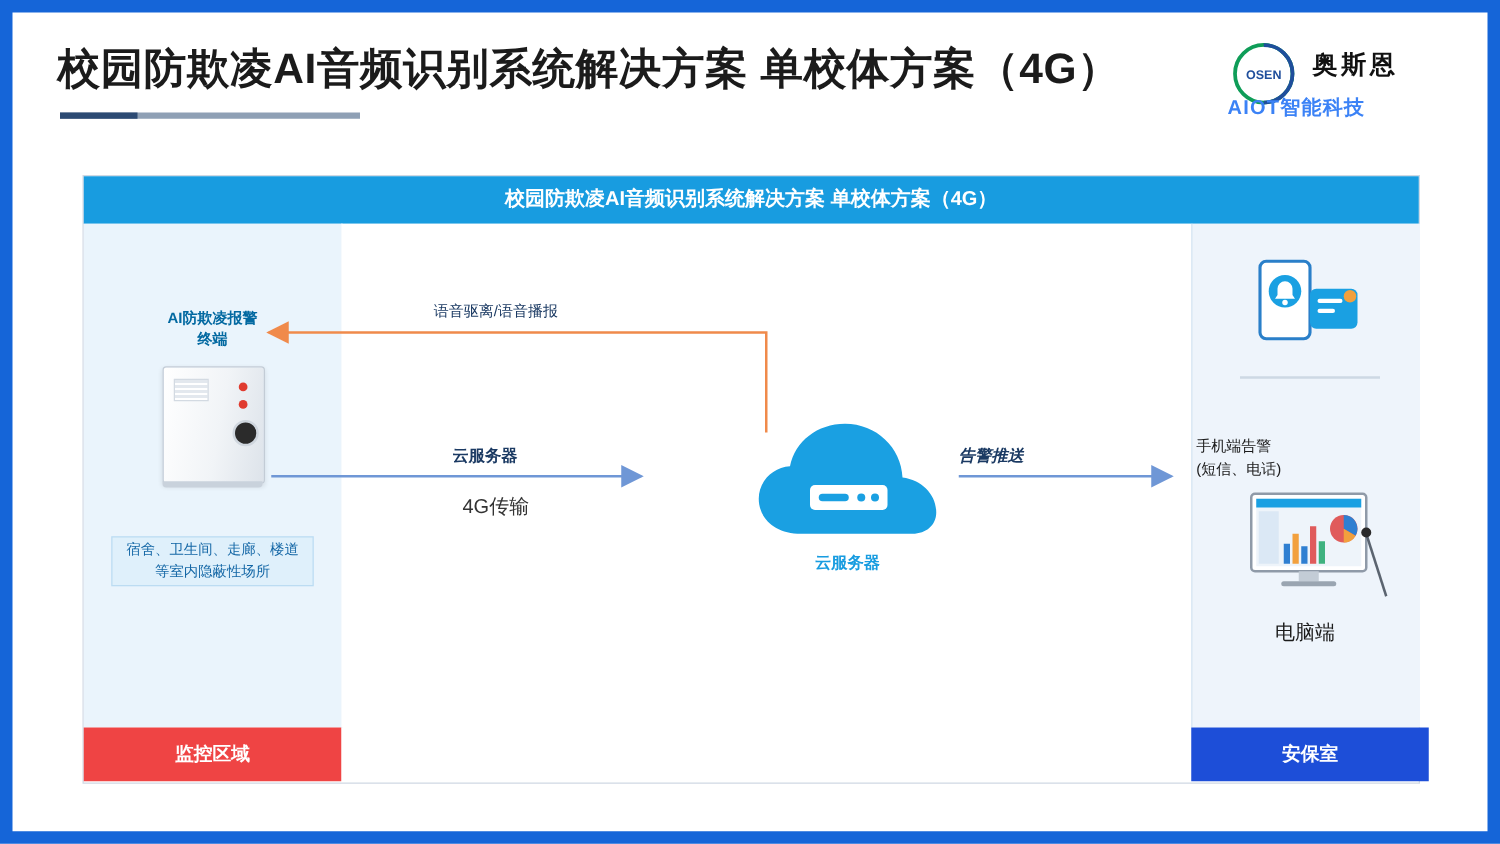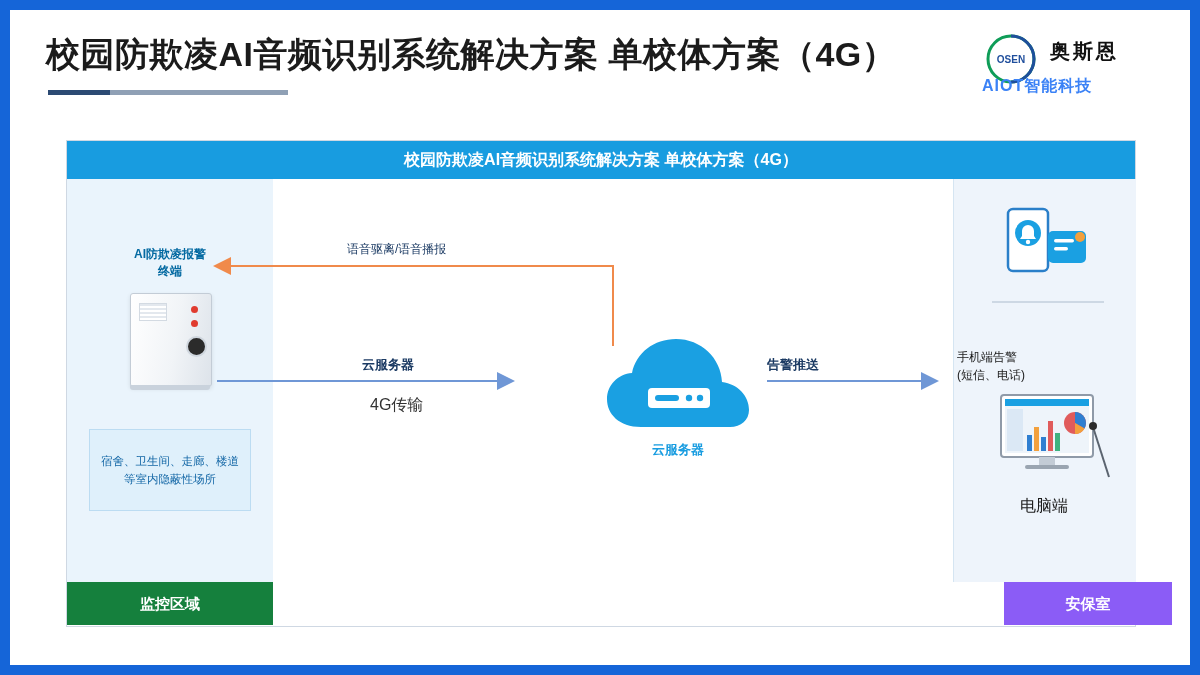--- a/index.html
+++ b/index.html
@@ -143,23 +143,23 @@
   .foot {
     position: absolute;
     top: 441px;
     height: 43px;
     line-height: 43px;
     text-align: center;
     color: #ffffff;
     font-size: 15px;
     font-weight: bold;
   }
-  .foot-left { left: 0; width: 206px; background: #15803d; }
+  .foot-left { left: 0; width: 206px; background: #ef4444; }
   .foot-mid  { left: 206px; width: 680px; background: #b3b3b3; }
-  .foot-right{ left: 937px; width: 168px; background: #8b5cf6; }
+  .foot-right{ left: 886px; width: 190px; background: #1d4ed8; }
 
   
   .term-label {
     position: absolute;
     left: 20px;
     top: 105px;
     width: 166px;
     text-align: center;
     font-size: 12px;
     font-weight: bold;
@@ -200,21 +200,21 @@
     width: 80px;
     height: 5px;
     background: #c9d2dc;
     border-radius: 0 0 3px 3px;
   }
   .term-note {
     position: absolute;
     left: 22px;
     top: 288px;
     width: 162px;
-    padding: 22px 6px;
+    padding: 1px 6px;
     box-sizing: border-box;
     background: #dff0fb;
     border: 1px solid #bcdcf2;
     color: #1467a6;
     font-size: 11.5px;
     line-height: 18px;
     text-align: center;
   }
 
   
@@ -373,21 +373,21 @@
       <line x1="150" y1="240" x2="446" y2="240" stroke="#6f97d6" stroke-width="2" marker-end="url(#ablue)"></line>
 
       <path d="M546 205 L546 125 L148 125" fill="none" stroke="#f08a4b" stroke-width="2" marker-end="url(#aorange)"></path>
 
       <line x1="700" y1="240" x2="870" y2="240" stroke="#6f97d6" stroke-width="2" marker-end="url(#ablue)"></line>
     </svg>
 
     <div class="lbl" style="left:295px; top:215px;">云服务器</div>
     <div class="lbl-sub" style="left:303px; top:254px;">4G传输</div>
     <div class="lbl-orange" style="left:280px; top:100px;">语音驱离/语音播报</div>
-    <div class="lbl" style="left:700px; top:215px;">告警推送</div>
+    <div class="lbl" style="left:700px; top:215px;font-style:italic;">告警推送</div>
 
     <svg class="phone-art" viewBox="0 0 92 82">
       <rect x="6" y="6" width="40" height="62" rx="5" fill="#ffffff" stroke="#2a7fc9" stroke-width="2.5"></rect>
       <circle cx="26" cy="30" r="13" fill="#1aa0e2"></circle>
       <path d="M26 22 a6 6 0 0 1 6 6 v5 l2 3 h-16 l2 -3 v-5 a6 6 0 0 1 6 -6 z" fill="#ffffff"></path>
       <circle cx="26" cy="39" r="2.2" fill="#ffffff"></circle>
       <rect x="46" y="28" width="38" height="32" rx="5" fill="#1aa0e2"></rect>
       <rect x="52" y="36" width="20" height="3.4" rx="1.7" fill="#ffffff"></rect>
       <rect x="52" y="44" width="14" height="3.4" rx="1.7" fill="#ffffff"></rect>
       <circle cx="78" cy="34" r="5" fill="#f2a03d"></circle>

